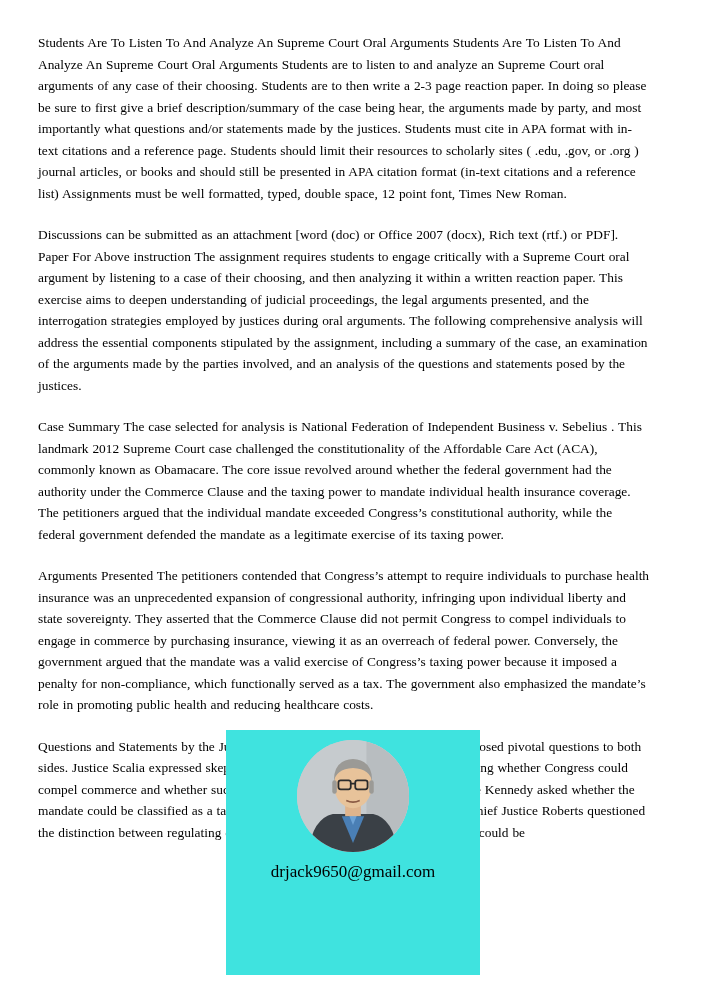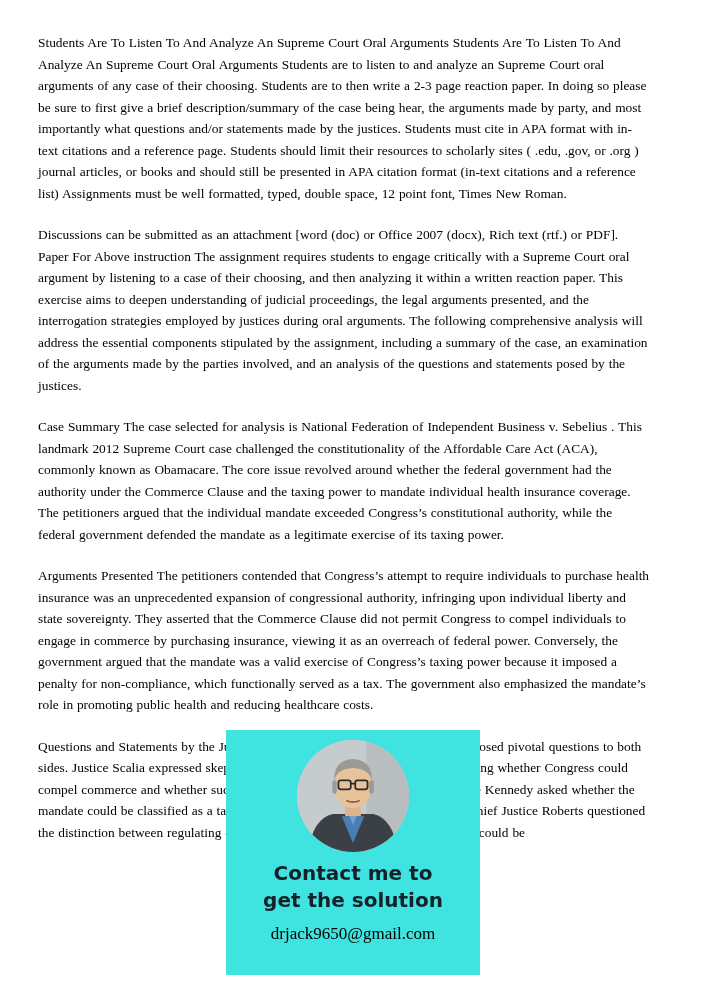--- a/index.html
+++ b/index.html
@@ -96,18 +96,14 @@
       <rect x="31.5" y="36" width="4" height="12" rx="2" fill="#9b9a96"></rect>
       <rect x="64.5" y="36" width="4" height="12" rx="2" fill="#9b9a96"></rect>
 
       <rect x="37" y="36" width="11" height="8" rx="2" fill="none" stroke="#2b2b2b" stroke-width="1.6"></rect>
       <rect x="52" y="36" width="11" height="8" rx="2" fill="none" stroke="#2b2b2b" stroke-width="1.6"></rect>
       <line x1="48" y1="39" x2="52" y2="39" stroke="#2b2b2b" stroke-width="1.6"></line>
 
       <path d="M44 54 Q50 57 56 54" fill="none" stroke="#8a5a44" stroke-width="1.4"></path>
     </svg>
   </div>
-  <div class="card-heading" style="color: rgb(21, 32, 43);">
-    <div>Contact me to</div>
-    <div>get the solution</div>
-  </div>
   <div class="card-email">drjack9650@gmail.com</div>
 </div>
 
 </body></html>

